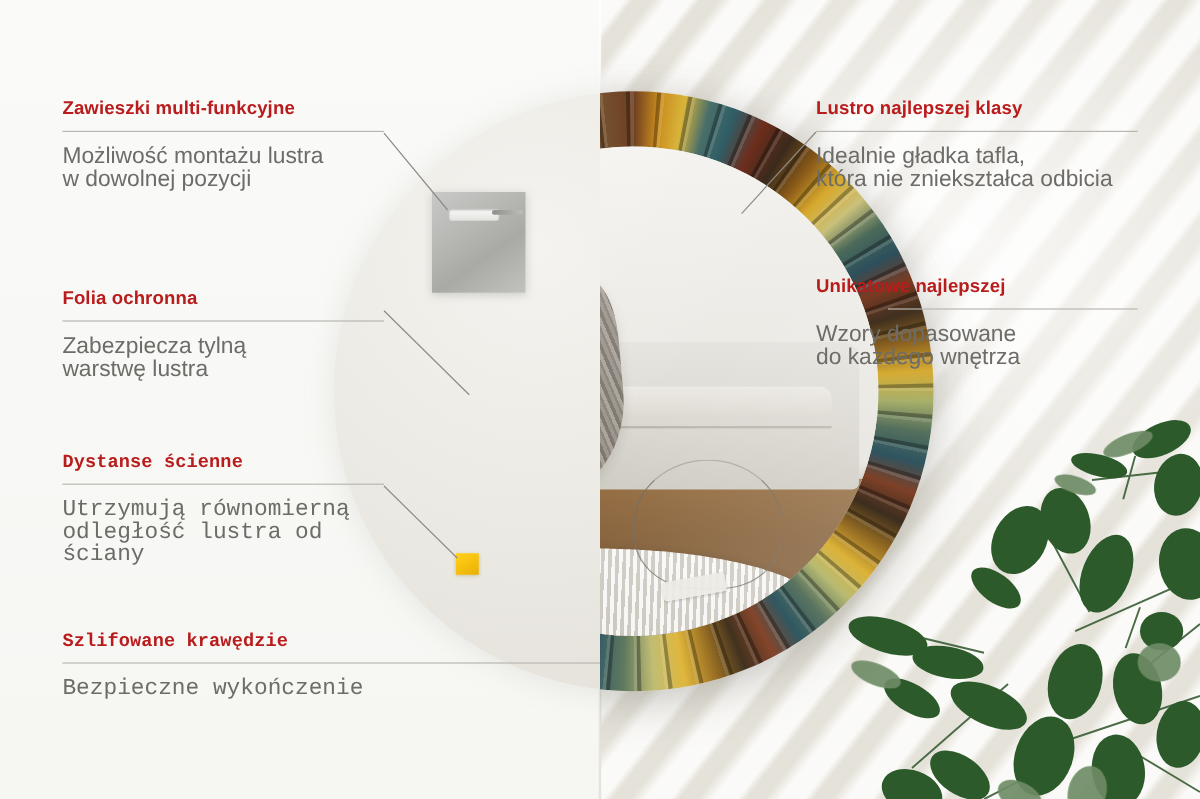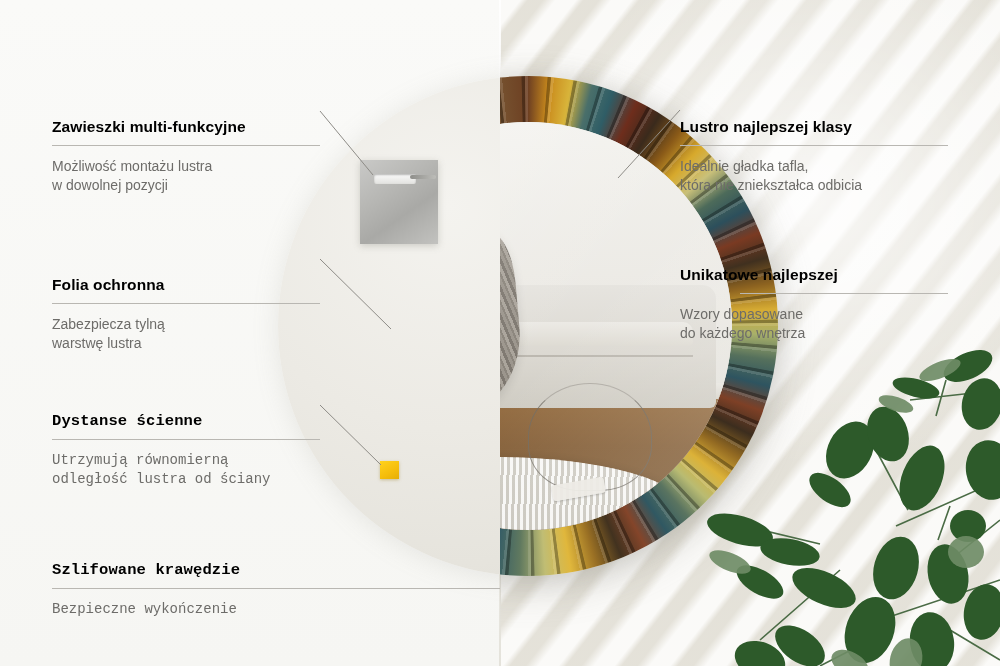--- a/index.html
+++ b/index.html
@@ -110,23 +110,23 @@
   .spacer{position:absolute;left:380px;top:461px;width:19px;height:18px;
     background:linear-gradient(150deg,#ffd21e 0%,#f5bd0b 60%,#e5ae06 100%);
     box-shadow:0 1px 3px rgba(140,110,0,.35);}
 
   
   .plant{position:absolute;left:700px;top:330px;width:300px;height:336px;overflow:hidden;}
   .plant svg{position:absolute;inset:0;width:100%;height:100%;}
 
   
   .callout{position:absolute;}
-  .co-title{font-size:15.5px;font-weight:bold;color:#000000;letter-spacing:.1px;white-space:nowrap;margin-top:36px;}
+  .co-title{font-size:15.5px;font-weight:bold;color:#b91c1c;letter-spacing:.1px;white-space:nowrap;}
   .co-rule{height:1px;background:#b9b7b2;margin-top:9px;}
-  .co-desc{font-size:14px;line-height:19px;color:#6d6c69;margin-top:11px;white-space:pre-line;}
+  .co-desc{font-size:19px;line-height:19px;color:#6d6c69;margin-top:11px;white-space:pre-line;}
   .left .co-title,.left .co-desc{text-align:left;}
   .right .co-title,.right .co-desc{}
 
   .leaders{position:absolute;left:0;top:0;width:1000px;height:666px;pointer-events:none;}
 </style>
 </head>
 <body>
 
 <div id="stage">
 

